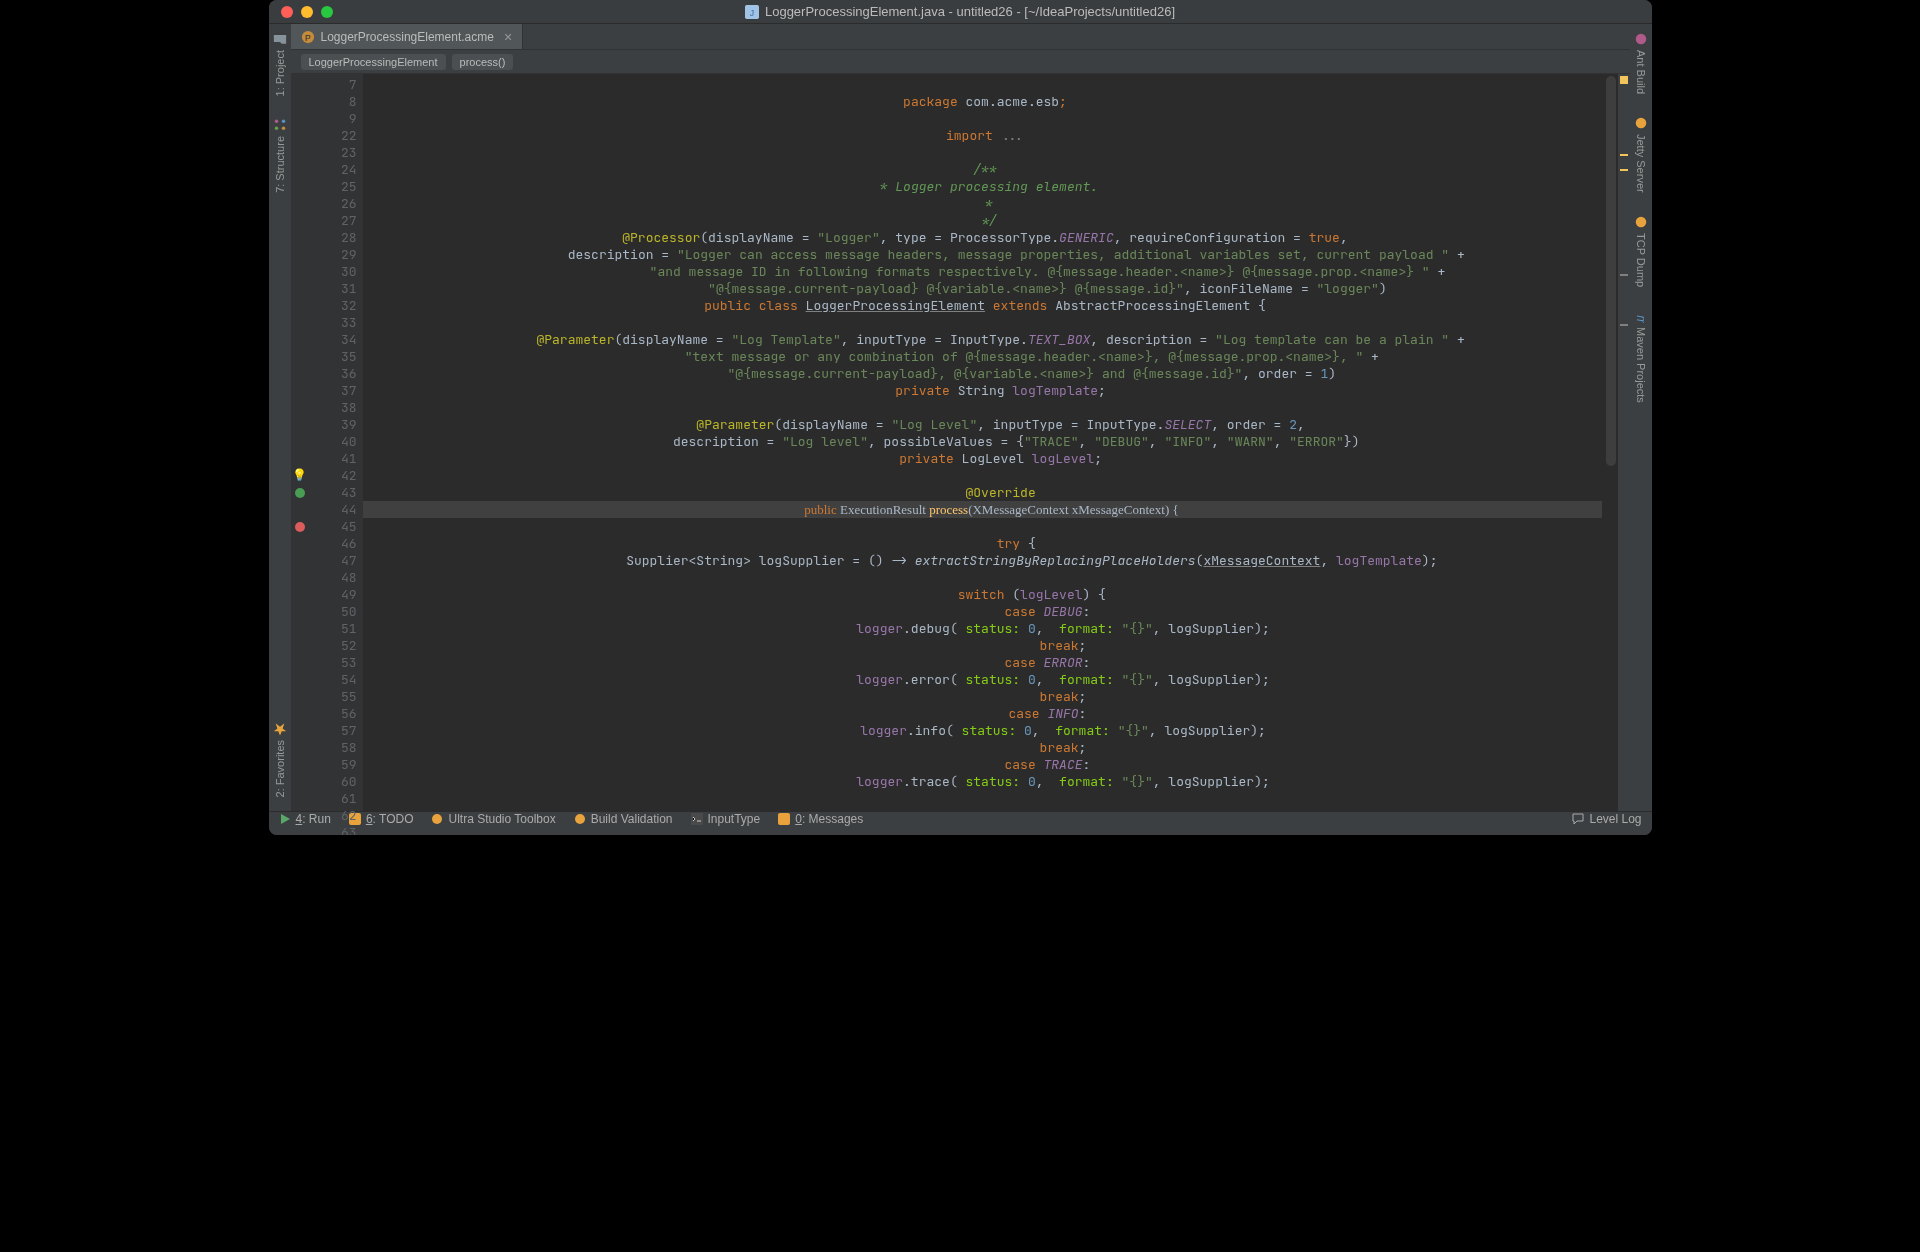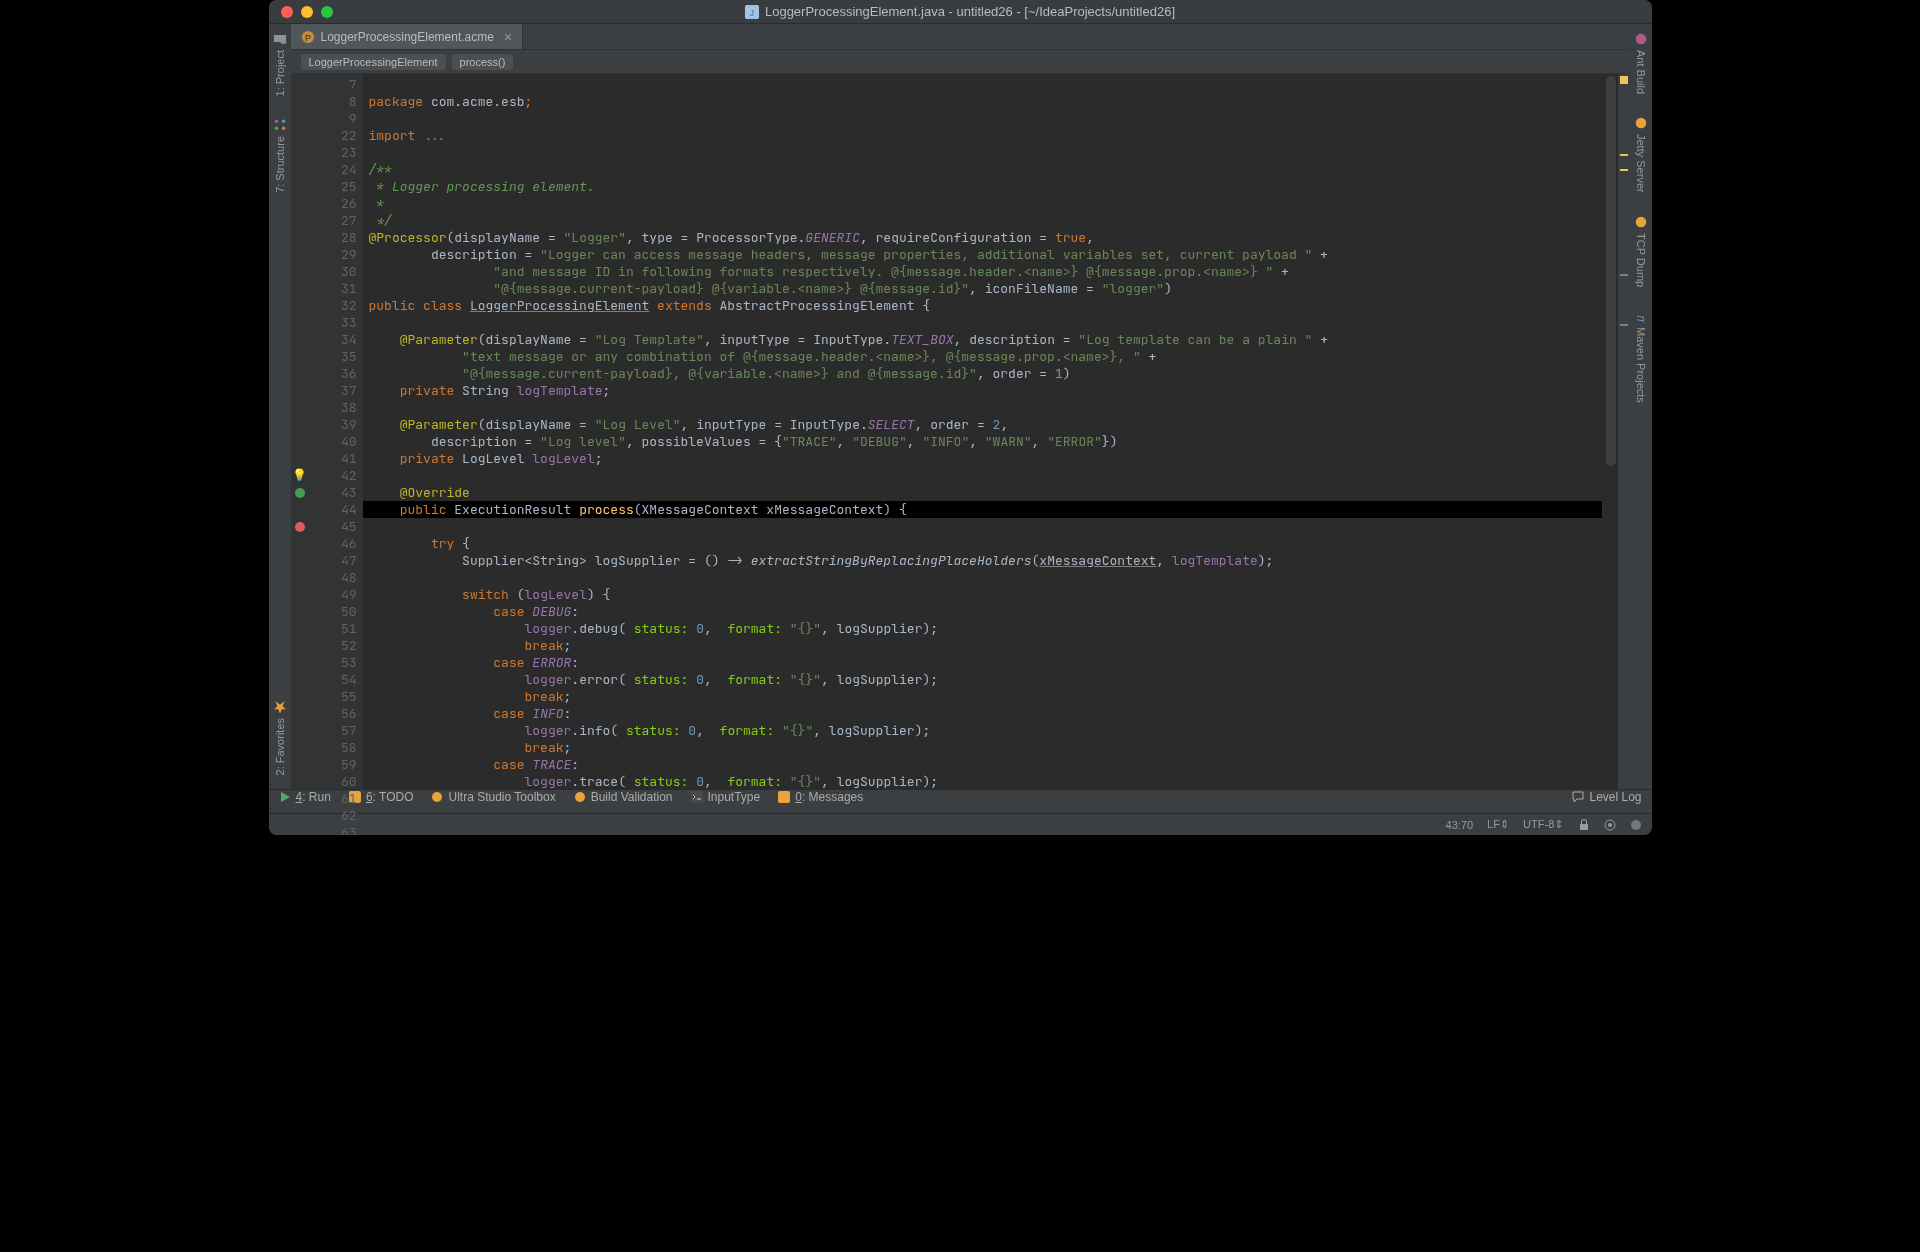--- a/index.html
+++ b/index.html
@@ -22,22 +22,22 @@
 .tab .close { color:#999; font-size:14px; margin-left:4px; }
 .crumbs { height:24px; display:flex; align-items:center; gap:6px; padding:0 10px; background:#3c3f41; border-bottom:1px solid #323232; }
 .crumb { background:#4b4f51; color:#bbb; font-size:11px; padding:2px 8px; border-radius:3px; }
 .editor { flex:1; display:flex; background:#2b2b2b; font-family:"JetBrains Mono",Menlo,Consolas,monospace; font-size:13px; line-height:17px; min-height:0; position:relative; }
 .gutter { width:54px; background:#313335; text-align:right; color:#606366; padding:2px 6px 2px 0; user-select:none; white-space:pre; }
 .marks { width:18px; background:#313335; padding-top:2px; }
 .marks div { height:17px; display:flex; align-items:center; justify-content:center; }
 .bp{width:10px;height:10px;border-radius:50%;background:#db5c5c;}
 .gi{width:10px;height:10px;border-radius:50%;background:#499c54;}
 .bulb{color:#f0a732;font-size:12px;}
-.code { flex:1; padding:2px 16px 2px 6px; white-space:pre; color:#a9b7c6; overflow:hidden; }
-.code .hl { background:#000000; display:block; margin-left:-6px; padding-left:6px; }
+.code { flex:1; padding:2px 16px 2px 6px; white-space:pre; color:#a9b7c6; overflow:hidden;text-align:center; }
+.code .hl { background:#404040; display:block; margin-left:-6px; padding-left:6px;font-family:Liberation Serif, serif; }
 .kw{color:#cc7832}.str{color:#6a8759}.cmt{color:#629755;font-style:italic}.cmtg{color:#808080}.ann{color:#bbb529}.num{color:#6897bb}.fld{color:#9876aa}.fn{color:#ffc66d}.const{color:#9876aa;font-style:italic}.param{color:#84cc16}.ital{font-style:italic}.uline{text-decoration:underline #808080}
 .stripe { width:12px; background:#3c3f41; position:relative; }
 .stripe .m { position:absolute; left:2px; width:8px; height:2px; }
 .stripe .top { position:absolute; top:2px; left:2px; width:8px; height:8px; background:#f2c55c; }
 .toolrow { height:24px; background:#3c3f41; border-top:1px solid #2b2b2b; display:flex; align-items:flex-start; padding:0 10px; gap:18px; color:#aaa; font-size:12px; }
 .toolrow .item{display:flex;align-items:center;gap:5px;cursor:pointer}
 .toolrow .sp{flex:1}
 .status { height:22px; background:#3c3f41; border-top:1px solid #2b2b2b; display:flex; align-items:center; justify-content:flex-end; padding:0 10px; gap:14px; color:#999; font-size:11px; }
 .und{text-decoration:underline}
 .scrollbar{position:absolute;right:14px;top:2px;width:10px;height:390px;background:rgba(120,120,120,.25);border-radius:5px;}
@@ -333,34 +333,13 @@
       </div>
     <div class="sp"></div>
     <div class="item">
         <svg width="12" height="12" viewBox="0 0 12 12">
           <path fill="none" stroke="#aaa" d="M1 1h10v7H5l-3 3V8H1z"></path>
         </svg>
         <span>Level Log</span>
       </div>
   </div>
 
-  <div class="status">
-    <span>43:70</span>
-    <span><span>LF</span>⇕</span>
-    <span><span>UTF-8</span>⇕</span>
-    <span>
-        <svg width="12" height="12" viewBox="0 0 12 12">
-          <path fill="#999" d="M3 5V3a3 3 0 016 0v2h1v6H2V5zm1 0h4V3a2 2 0 00-4 0z"></path>
-        </svg>
-      </span>
-    <span>
-        <svg width="12" height="12" viewBox="0 0 12 12">
-          <circle cx="6" cy="6" r="5" fill="none" stroke="#999"></circle>
-          <circle cx="6" cy="6" r="2" fill="#999"></circle>
-        </svg>
-      </span>
-    <span>
-        <svg width="12" height="12" viewBox="0 0 12 12">
-          <circle cx="6" cy="6" r="5" fill="#777"></circle>
-        </svg>
-      </span>
-  </div>
 </div>
 
 </body></html>

